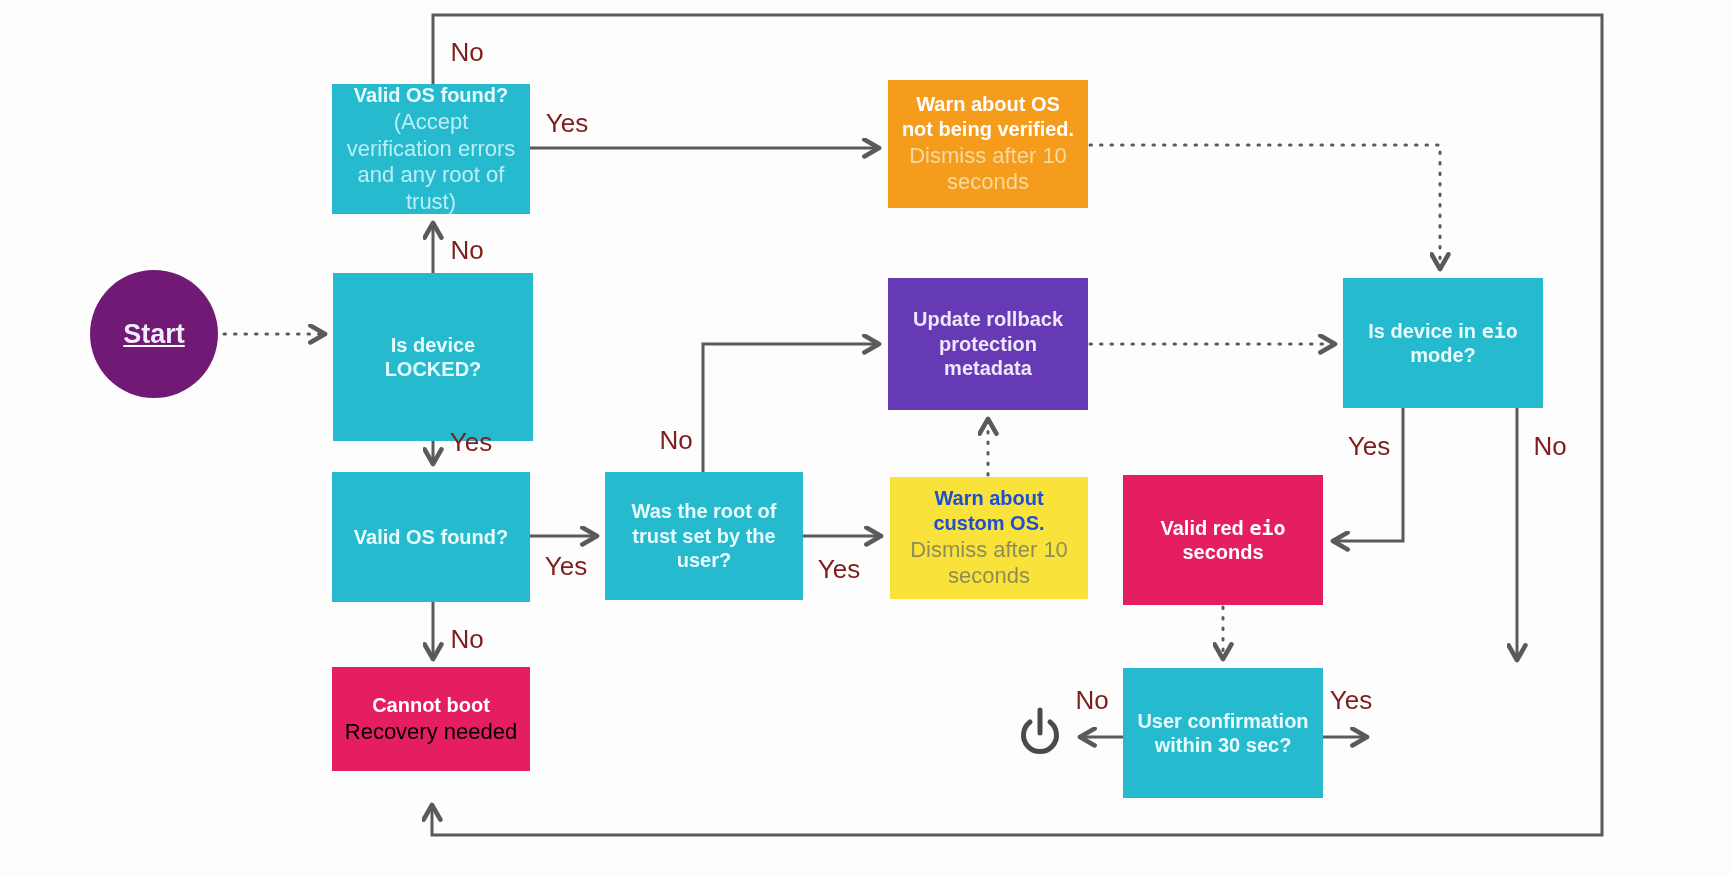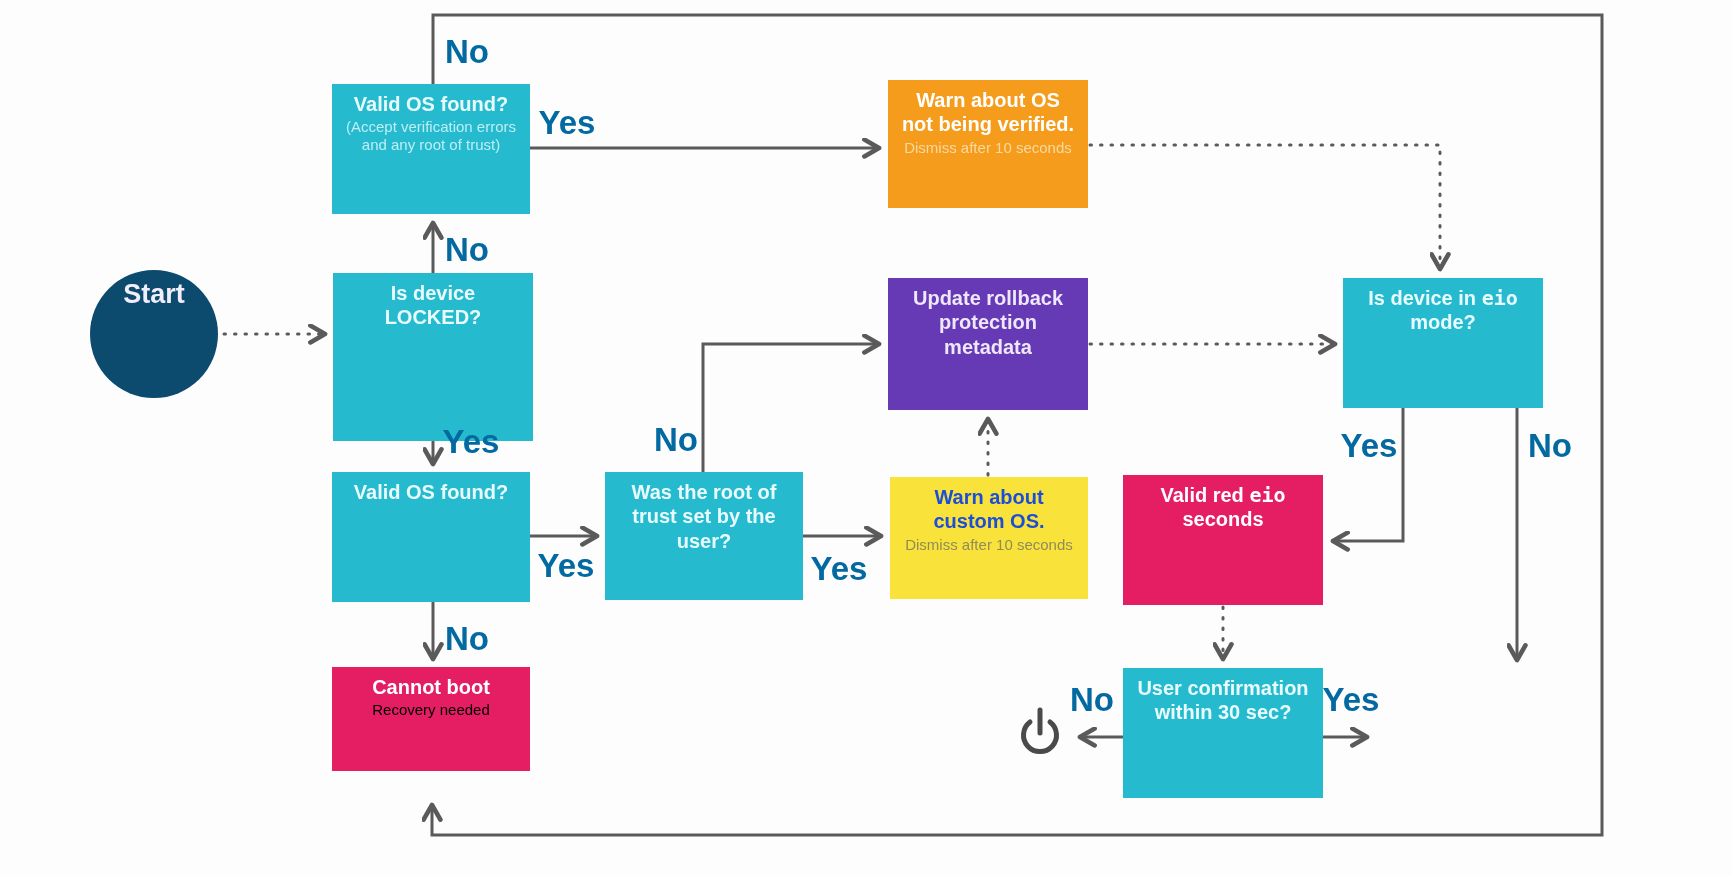--- a/index.html
+++ b/index.html
@@ -3,49 +3,49 @@
 <meta charset="utf-8">
 <style>
   html,body{margin:0;padding:0;background:#fdfdfd;}
   .canvas{
     position:relative;width:1732px;height:876px;background:#fdfdfd;overflow:hidden;
     font-family:"Liberation Sans",sans-serif;
   }
   .wires{position:absolute;left:0;top:0;width:1732px;height:876px;}
   .node{
     position:absolute;box-sizing:border-box;display:flex;flex-direction:column;
-    align-items:center;justify-content:flex-start;text-align:center;
-    color:#fff;padding:8px 10px;
+    align-items:center;justify-content:center;text-align:center;
+    color:#fff;padding:24px 10px;
   }
   .node .t{font-weight:700;font-size:20px;line-height:1.22;}
-  .node .s{font-weight:400;font-size:15px;line-height:1.2;margin-top:2px;}
+  .node .s{font-weight:400;font-size:22px;line-height:1.2;margin-top:2px;}
   .cyan{background:#26bacf;}
   .cyan .t{color:#e8fcff;}
   .cyan .s{color:#bdeef5;}
   .orange{background:#f69c1c;}
   .orange .t{color:#ffffff;}
   .orange .s{color:#f8d9a0;}
   .purple{background:#6639b5;}
   .purple .t{color:#efe7fb;}
   .yellow{background:#f9e33b;}
   .yellow .t{color:#1d4ed8;}
   .yellow .s{color:#8e8c58;}
   .pink{background:#e51d62;}
   .pink .t{color:#ffffff;}
   .pink .s{color:#000000;}
   .green{background:#568c2e;}
   .green .t{color:#e7f3da;font-size:22px;}
   .start{
-    background:#0c4a6e;border-radius:50%;
+    background:#701a75;border-radius:50%;text-decoration:underline;
   }
   .start .t{color:#f3eefc;font-size:27px;}
   .mono{font-family:"DejaVu Sans Mono",monospace;}
   .lbl{
     position:absolute;transform:translate(-50%,-50%);
-    font-weight:700;font-size:33px;color:#0369a1;white-space:nowrap;
+    font-weight:400;font-size:26px;color:#7f1d1d;white-space:nowrap;
   }
   .power{position:absolute;left:1008px;top:702px;width:64px;height:64px;}
 </style>
 </head>
 <body>
 
 <div class="canvas">
 
   <svg class="wires" viewBox="0 0 1732 876" xmlns="http://www.w3.org/2000/svg">
     <defs>

